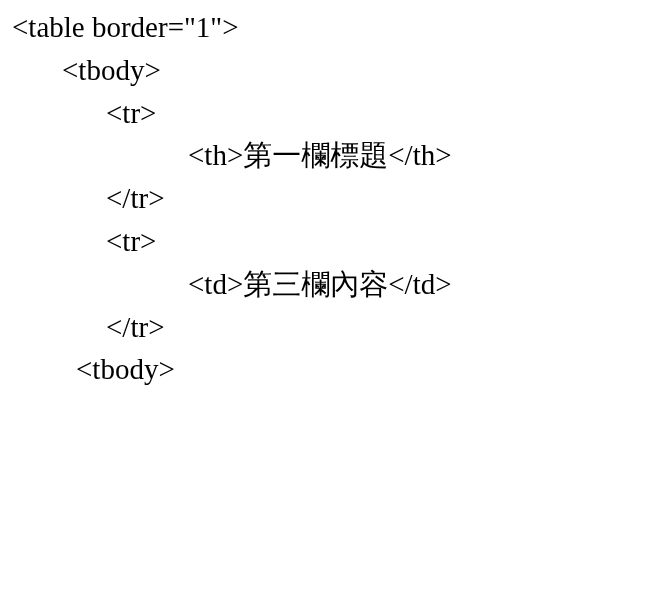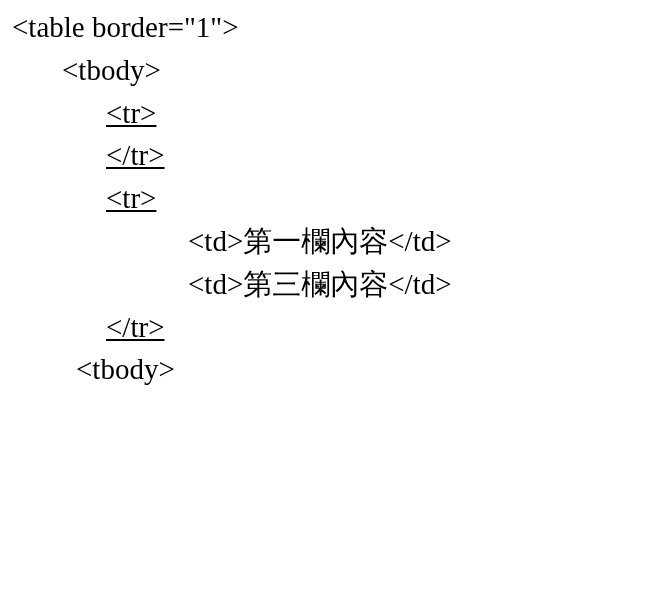--- a/index.html
+++ b/index.html
@@ -17,29 +17,29 @@
   .code-block {
     padding: 6px 0 0 12px;
     font-size: 29px;
     line-height: 42.8px;
     white-space: nowrap;
   }
   .code-line { height: 42.8px; }
   .ind-0  { padding-left: 0; }
   .ind-1  { padding-left: 50px; }
   .ind-1b { padding-left: 64px; }
-  .ind-2  { padding-left: 94px; text-decoration: underline; }
+  .ind-2  { padding-left: 94px; }
   .ind-3  { padding-left: 176px; }
 </style>
 </head>
 <body>
 
 <div class="code-block">
   <div class="code-line ind-0">&lt;table border="1"&gt;</div>
   <div class="code-line ind-1">&lt;tbody&gt;</div>
   <div class="code-line ind-2">&lt;tr&gt;</div>
+  <div class="code-line ind-3">&lt;th&gt;第一欄標題&lt;/th&gt;</div>
   <div class="code-line ind-2">&lt;/tr&gt;</div>
   <div class="code-line ind-2">&lt;tr&gt;</div>
-  <div class="code-line ind-3">&lt;td&gt;第一欄內容&lt;/td&gt;</div>
   <div class="code-line ind-3">&lt;td&gt;第三欄內容&lt;/td&gt;</div>
   <div class="code-line ind-2">&lt;/tr&gt;</div>
   <div class="code-line ind-1b">&lt;tbody&gt;</div>
 </div>
 
 </body></html>

